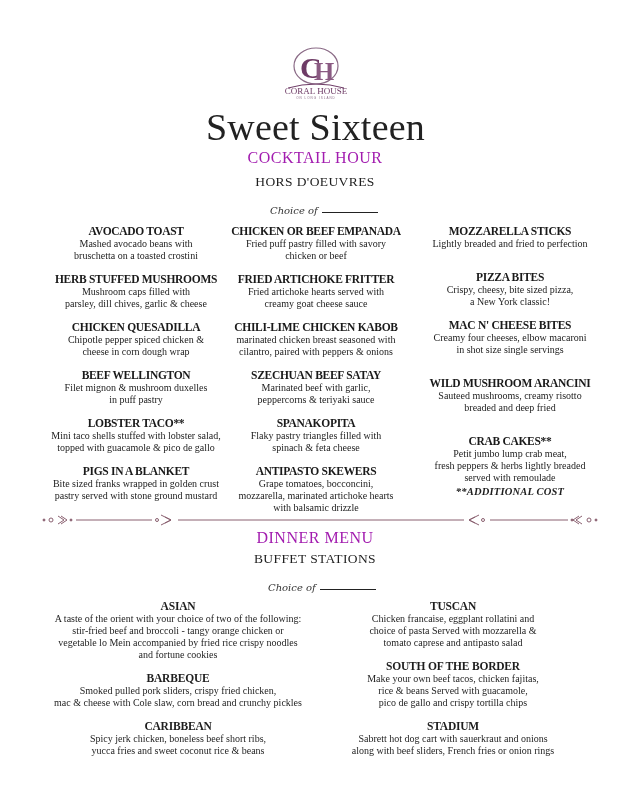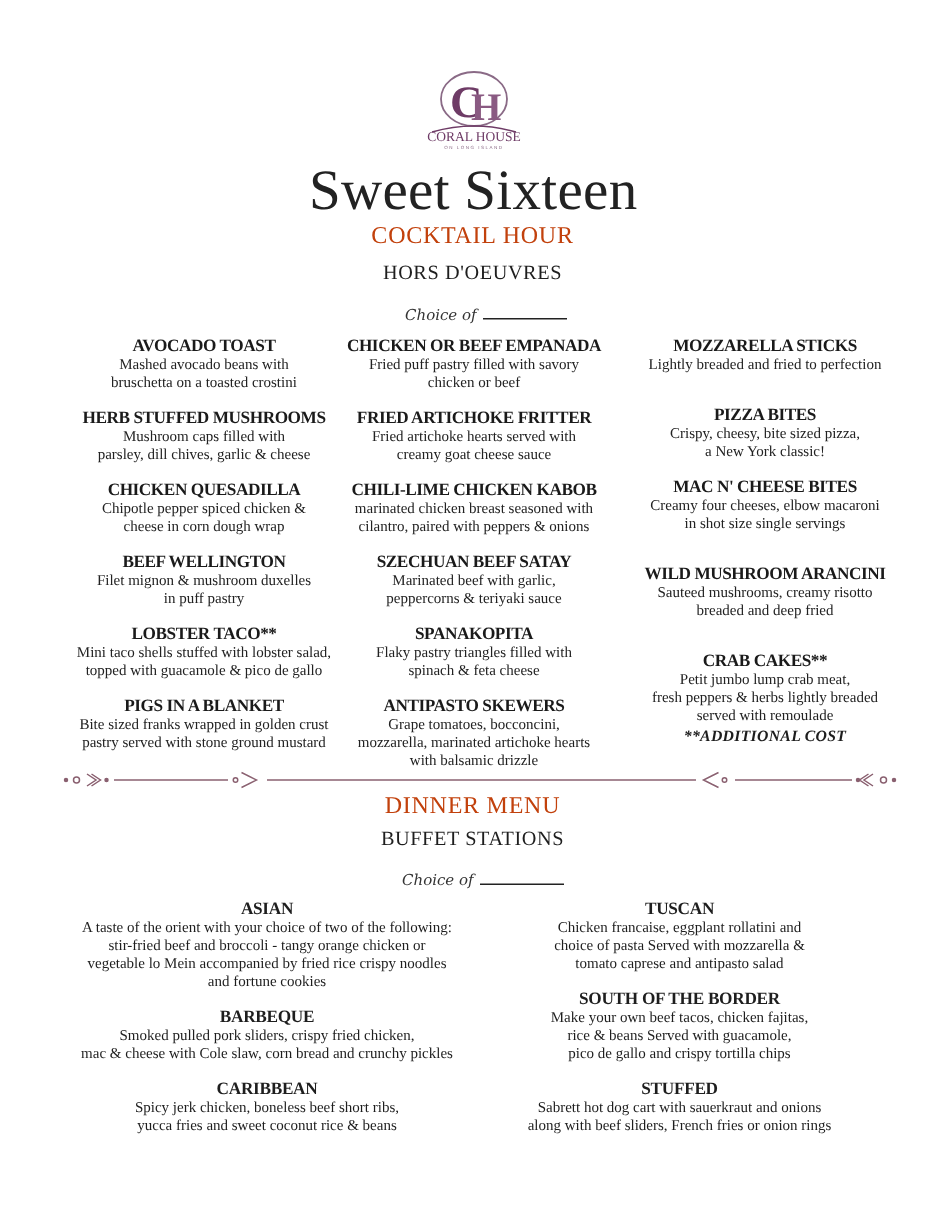--- a/index.html
+++ b/index.html
@@ -7,21 +7,21 @@
     width: 630px; height: 810px; overflow: hidden; position: relative;
     font-family: "Liberation Serif", "DejaVu Serif", serif; color: #1e1e1e;
   }
   .logo { position: absolute; left: 278px; top: 44px; width: 76px; height: 56px; }
   .title {
     position: absolute; left: 1px; right: 0; top: 104px; text-align: center;
     font-size: 38px; line-height: 46px; color: #222; letter-spacing: 0.2px;
   }
   .sub-maroon {
     position: absolute; left: 0; right: 0; text-align: center;
-    font-size: 16px; letter-spacing: 0.5px; color: #c2410c;
+    font-size: 16px; letter-spacing: 0.5px; color: #a21caf;
   }
   .sub-black {
     position: absolute; left: 0; right: 0; text-align: center;
     font-size: 13.5px; letter-spacing: 0.4px; color: #1e1e1e;
   }
   .choice {
     position: absolute; display: flex; align-items: flex-end; height: 18px;
   }
   .choice .script {
     font-family: "DejaVu Serif", serif; font-style: italic; font-size: 10px;
@@ -210,17 +210,17 @@
       <div class="station-desc">choice of pasta Served with mozzarella &amp;</div>
       <div class="station-desc">tomato caprese and antipasto salad</div>
     </div>
     <div class="item" style="margin-bottom: 10px;">
       <div class="station-name">SOUTH OF THE BORDER</div>
       <div class="station-desc">Make your own beef tacos, chicken fajitas,</div>
       <div class="station-desc">rice &amp; beans Served with guacamole,</div>
       <div class="station-desc">pico de gallo and crispy tortilla chips</div>
     </div>
     <div class="item" style="margin-bottom: 0px;">
-      <div class="station-name">STUFFED</div>
+      <div class="station-name">STADIUM</div>
       <div class="station-desc">Sabrett hot dog cart with sauerkraut and onions</div>
       <div class="station-desc">along with beef sliders, French fries or onion rings</div>
     </div>
   </div>
 
 </body></html>

